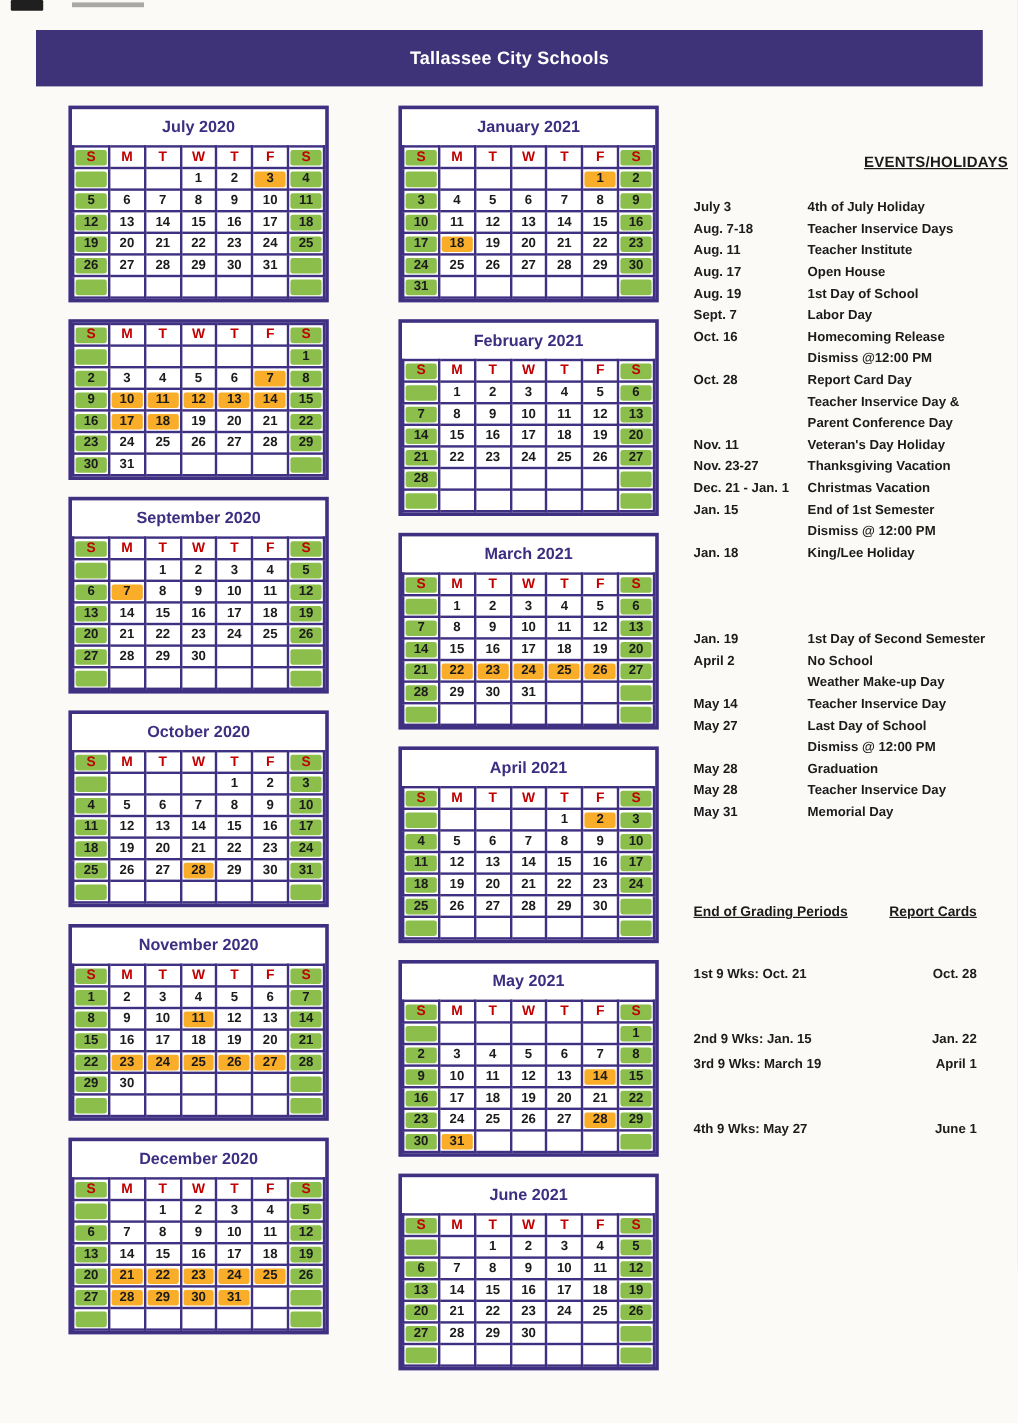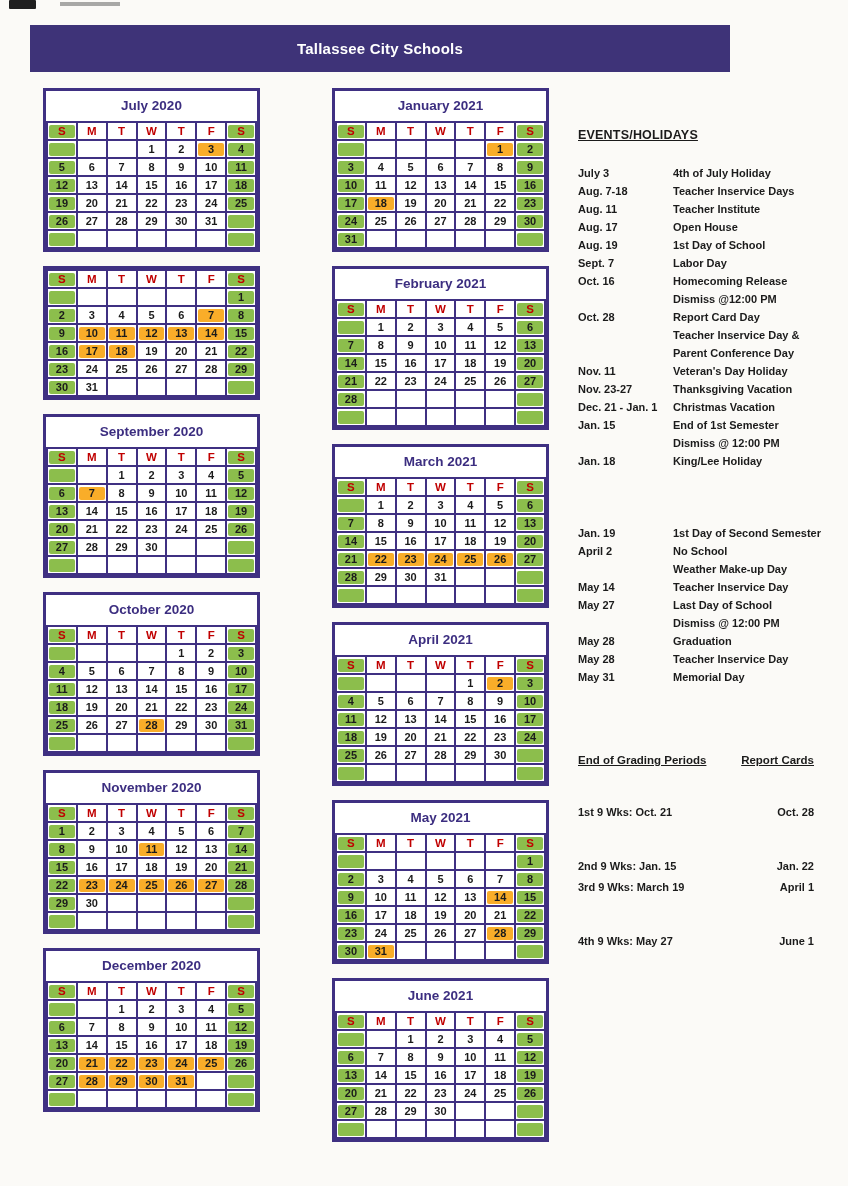--- a/index.html
+++ b/index.html
@@ -6,30 +6,30 @@
   .page{
     position:relative;width:848px;height:1186px;margin:0 auto;
     background:#fbfaf7;overflow:hidden;
     font-family:"Liberation Sans",sans-serif;
   }
   .smudge{position:absolute;left:9px;top:0;width:27px;height:9px;background:#1f1f1f;border-radius:1px;}
   .smudge2{position:absolute;left:60px;top:2px;width:60px;height:4px;background:#555;opacity:.5;}
 
   
   .banner{
-    position:absolute;left:30px;top:25px;width:700px;height:47px;
+    position:absolute;left:30px;top:25px;width:789px;height:47px;
     background:#3e3378;color:#ffffff;text-align:center;
     display:flex;flex-direction:column;justify-content:center;gap:2px;
   }
   .banner-title{font-size:15px;font-weight:bold;letter-spacing:.2px;}
   .banner-subtitle{font-size:12.5px;font-weight:bold;color:#dcd8ee;}
 
   
   .cal-col{position:absolute;top:88px;display:flex;flex-direction:column;gap:14px;}
-  #col-left{left:43px;border-radius:13px;}
+  #col-left{left:57px;border-radius:13px;}
   #col-mid{left:332px;}
 
   .calendar{width:211px;border:3px solid #3f3082;background:#ffffff;}
   .cal-title{
     height:30px;line-height:30px;text-align:center;
     font-size:13.5px;font-weight:bold;color:#3c2e80;
   }
   .calendar table{border-collapse:collapse;table-layout:fixed;width:100%;}
   .calendar td{border:2px solid #3f3082;padding:0;height:16px;}
   .cellfill{
@@ -37,21 +37,21 @@
     display:flex;align-items:center;justify-content:center;
     font-size:11px;font-weight:bold;color:#1b1b1b;
   }
   .cellfill.green{background:#8cbe4c;}
   .cellfill.orange{background:#f9ad29;}
   tr.hdr .cellfill{color:#c00000;font-size:11.5px;}
 
   
   .side{position:absolute;left:578px;top:128px;width:262px;color:#1b1b1b;}
   .events-heading{
-    text-align:left;font-size:12.5px;font-weight:bold;
+    text-align:right;font-size:12.5px;font-weight:bold;
     text-decoration:underline;margin-bottom:22px;letter-spacing:.2px;
   }
   .event-row{display:flex;font-size:11px;font-weight:bold;line-height:18px;}
   .event-date{width:95px;flex-shrink:0;}
   .event-desc{flex:1;}
   .group2{margin-top:54px;}
 
   .grading{margin-top:68px;width:236px;}
   .grading-headers{
     display:flex;justify-content:space-between;

